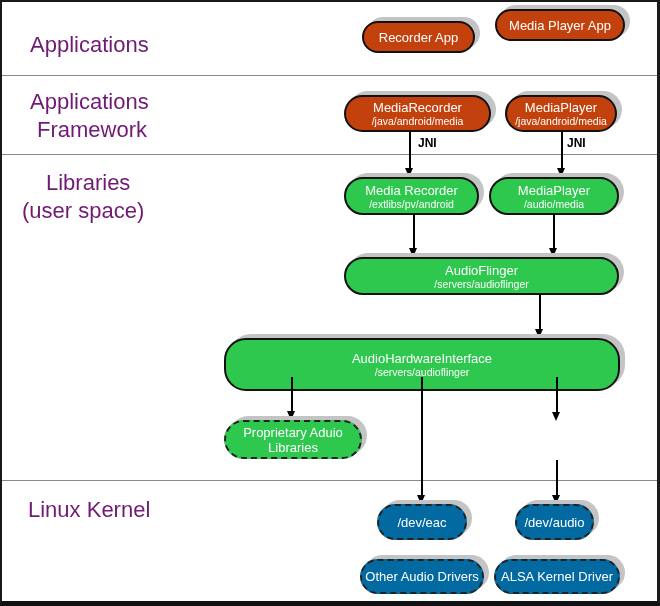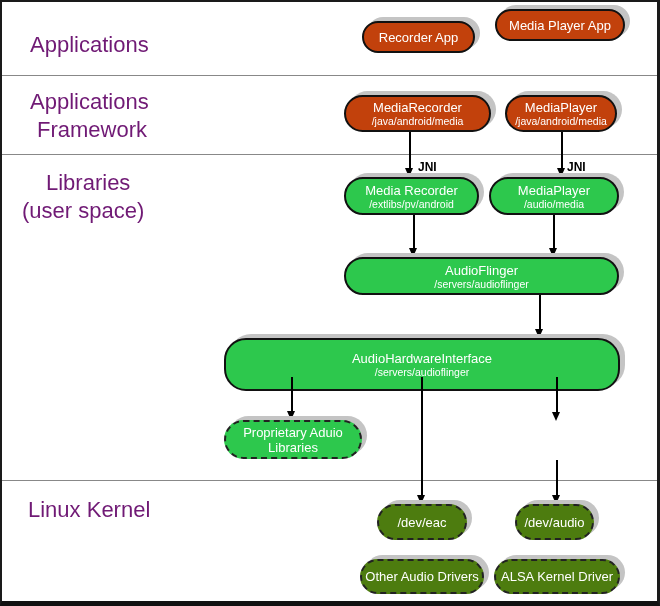--- a/index.html
+++ b/index.html
@@ -32,36 +32,35 @@
     border:2px solid #111;
     border-radius:22px;
     box-shadow:5px -4px 0 0 #c4c4c4;
     color:#ffffff;
     text-align:center;
   }
   .pill .t{font-size:13px;line-height:15px;}
   .pill .s{font-size:10.5px;line-height:12px;}
   .blue{background:#c2410c;}
   .green{background:#2dc84d;}
-  .red{background:#4d7c0f;align-items:center;}
+  .red{background:#0369a1;align-items:center;}
   .dashed{border:2px dashed #222;}
   .vline{
     position:absolute;width:2px;background:#000;
   }
   .arrow{
     position:absolute;width:0;height:0;
     border-left:4.5px solid transparent;
     border-right:4.5px solid transparent;
     border-top:9px solid #000;
   }
   .edge-label{
     position:absolute;
     color:#000;font-size:12px;font-weight:bold;line-height:12px;
     white-space:nowrap;
-    margin-top:24px;
   }
 </style>
 </head>
 <body>
 
 <div class="canvas">
 
   <div class="sep" style="top:73px"></div>
   <div class="sep" style="top:152px"></div>
   <div class="sep" style="top:478px"></div>

